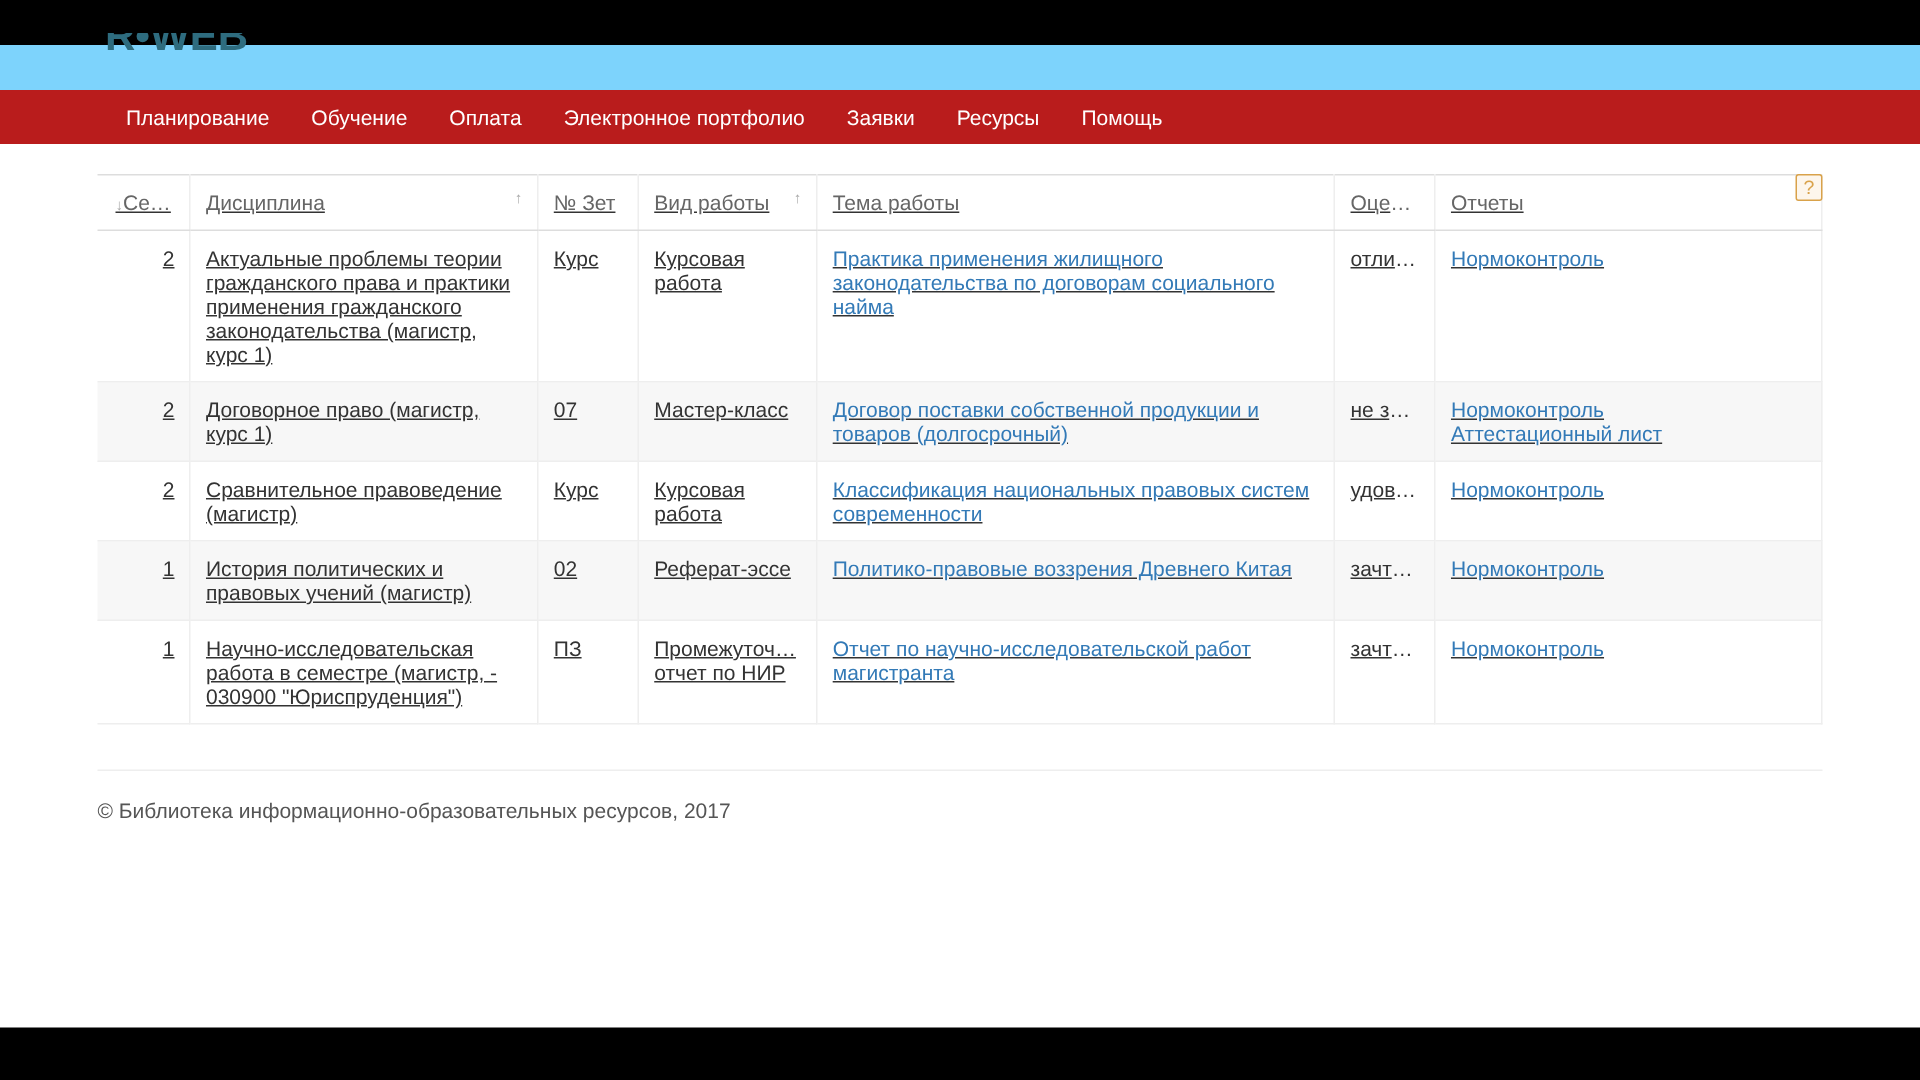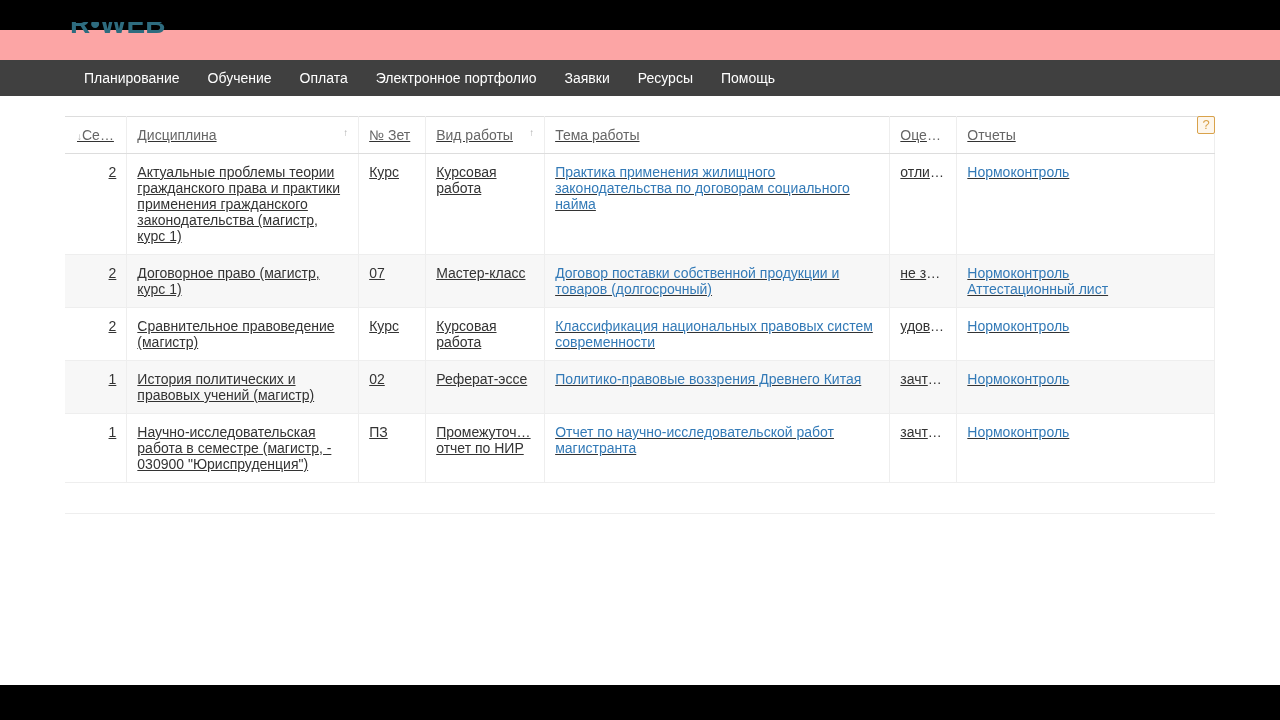--- a/index.html
+++ b/index.html
@@ -1,34 +1,34 @@
 <!DOCTYPE html>
 <html><head>
   <meta charset="utf-8">
   <style>
     * { margin: 0; padding: 0; box-sizing: border-box; }
     body { font-family: Arial, Helvetica, sans-serif; font-size: 14px; color: #333; background: #fff; }
     
     .top-strip { background: #000; height: 30px; }
-    .header-area { background: #fca5a5; height: 30px; position: relative; }
+    .header-area { background: #7dd3fc; height: 30px; position: relative; }
     .logo-fragment { 
       position: absolute; 
       left: 70px; 
       top: -8px;
       font-size: 28px; 
       font-weight: bold; 
       color: #2e6c7f;
       letter-spacing: 0px;
       overflow: hidden;
       height: 18px;
       line-height: 4px;
     }
     
     .navbar { 
-      background: #404040; 
+      background: #b91c1c; 
       height: 36px; 
       display: flex; 
       align-items: center; 
       padding-left: 70px;
     }
     .nav-item { 
       color: #fff; 
       padding: 0 14px; 
       font-size: 14px; 
       cursor: pointer; 
@@ -234,19 +234,20 @@
         <td class="col-topic"><span class="link">Отчет по научно-исследовательской работ магистранта</span></td>
         <td class="col-grade">зачтено</td>
         <td class="col-reports">
             <span class="report-link">Нормоконтроль</span>
           </td>
       </tr>
     </tbody>
   </table>
 
   <hr class="footer-divider">
+  <div class="footer-text">© Библиотека информационно-образовательных ресурсов, 2017</div>
 
   <svg class="cursor" viewBox="0 0 12 16">
     <path d="M0 0 L0 12 L3 9 L5.5 14 L7.5 13 L5 8 L9 8 Z" fill="#000"></path>
   </svg>
 </div>
 
 <div class="bottom-black"></div>
 
 </body></html>

